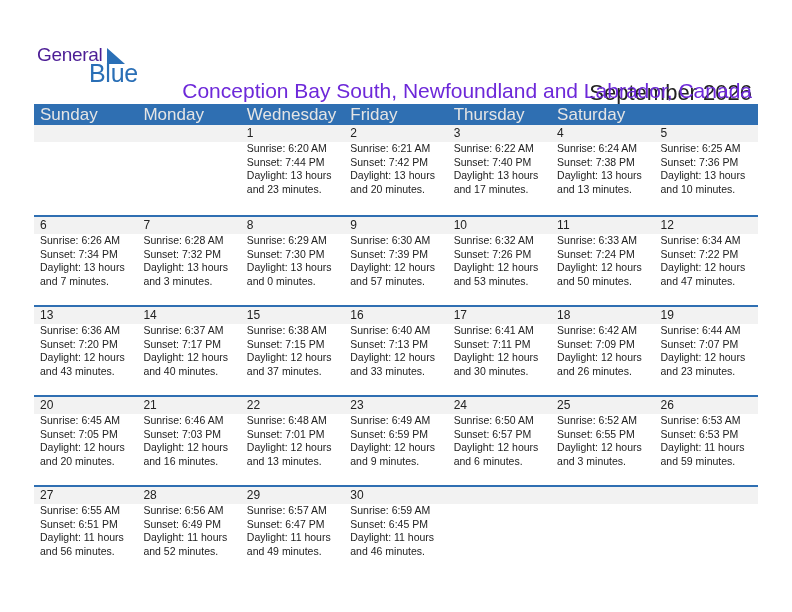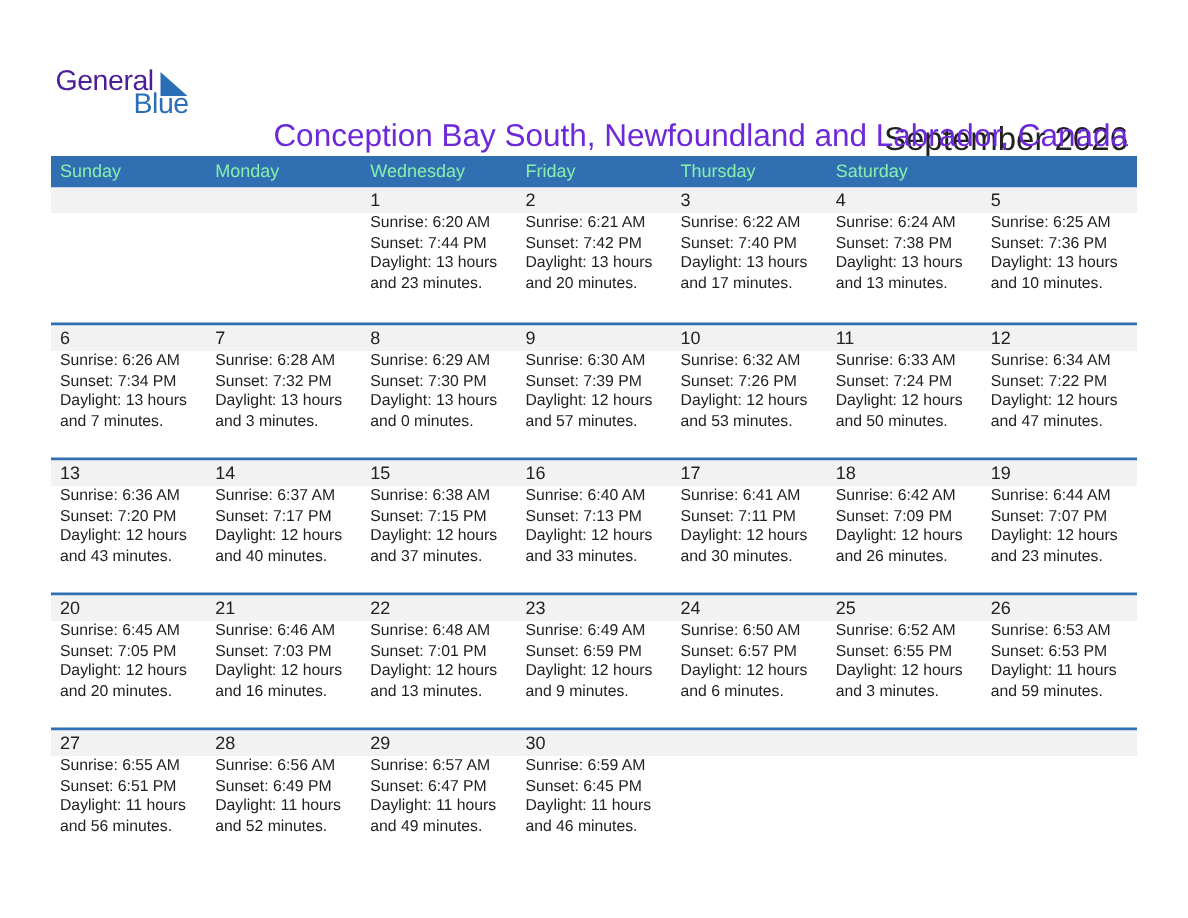--- a/index.html
+++ b/index.html
@@ -1,25 +1,25 @@
 <!DOCTYPE html>
 <html><head>
 <meta charset="utf-8">
 <style>
   html, body { margin:0; padding:0; background:#ffffff; }
   body { width:792px; height:612px; position:relative; font-family:"Liberation Sans", sans-serif; color:#222; overflow:hidden; }
   .logo { position:absolute; left:37px; top:44px; width:100px; height:40px; }
   .logo .general { position:absolute; left:0; top:0; font-size:19px; color:#4c1d95; letter-spacing:-0.3px; }
-  .logo .blue { position:absolute; left:52px; top:15px; font-size:19px; color:#2a6fb6; letter-spacing:-0.3px; }
+  .logo .blue { position:absolute; left:52px; top:15px; font-size:25px; color:#2a6fb6; letter-spacing:-0.3px; }
   .logo .tri { position:absolute; left:70px; top:4px; width:0; height:0; border-bottom:16px solid #2a6fb6; border-right:18px solid transparent; transform:scaleX(1); }
   .title { position:absolute; right:40px; top:40px; font-size:22px; color:#222;margin-top:40px; }
   .subtitle { position:absolute; right:40px; top:79px; font-size:21px; color:#6d28d9; }
   .cal { position:absolute; left:34px; top:104px; width:724px; }
   .hdr { display:flex; background:#2f6fb2; height:21px; }
-  .hdr div { width:103.43px; color:#86efac; font-size:12px; line-height:21px; padding-left:6px; box-sizing:border-box; }
+  .hdr div { width:103.43px; color:#e5e5e5; font-size:17px; line-height:21px; padding-left:6px; box-sizing:border-box; }
   .week { border-top:2px solid #2f6fb2; height:88px; position:relative; }
   .week:first-of-type { border-top:none; }
   .week .band { position:absolute; left:0; right:0; top:0; height:17px; background:#f2f2f2; }
   .week .cells { position:absolute; left:0; right:0; top:0; display:flex; }
   .cell { width:103.43px; box-sizing:border-box; padding-left:6px; }
   .cell .num { font-size:12px; height:17px; line-height:17px; color:#222; }
   .cell .info { font-size:10.5px; line-height:13.6px; color:#222; white-space:nowrap; }
   .week1 { height:90px; }
 </style>
 </head>

